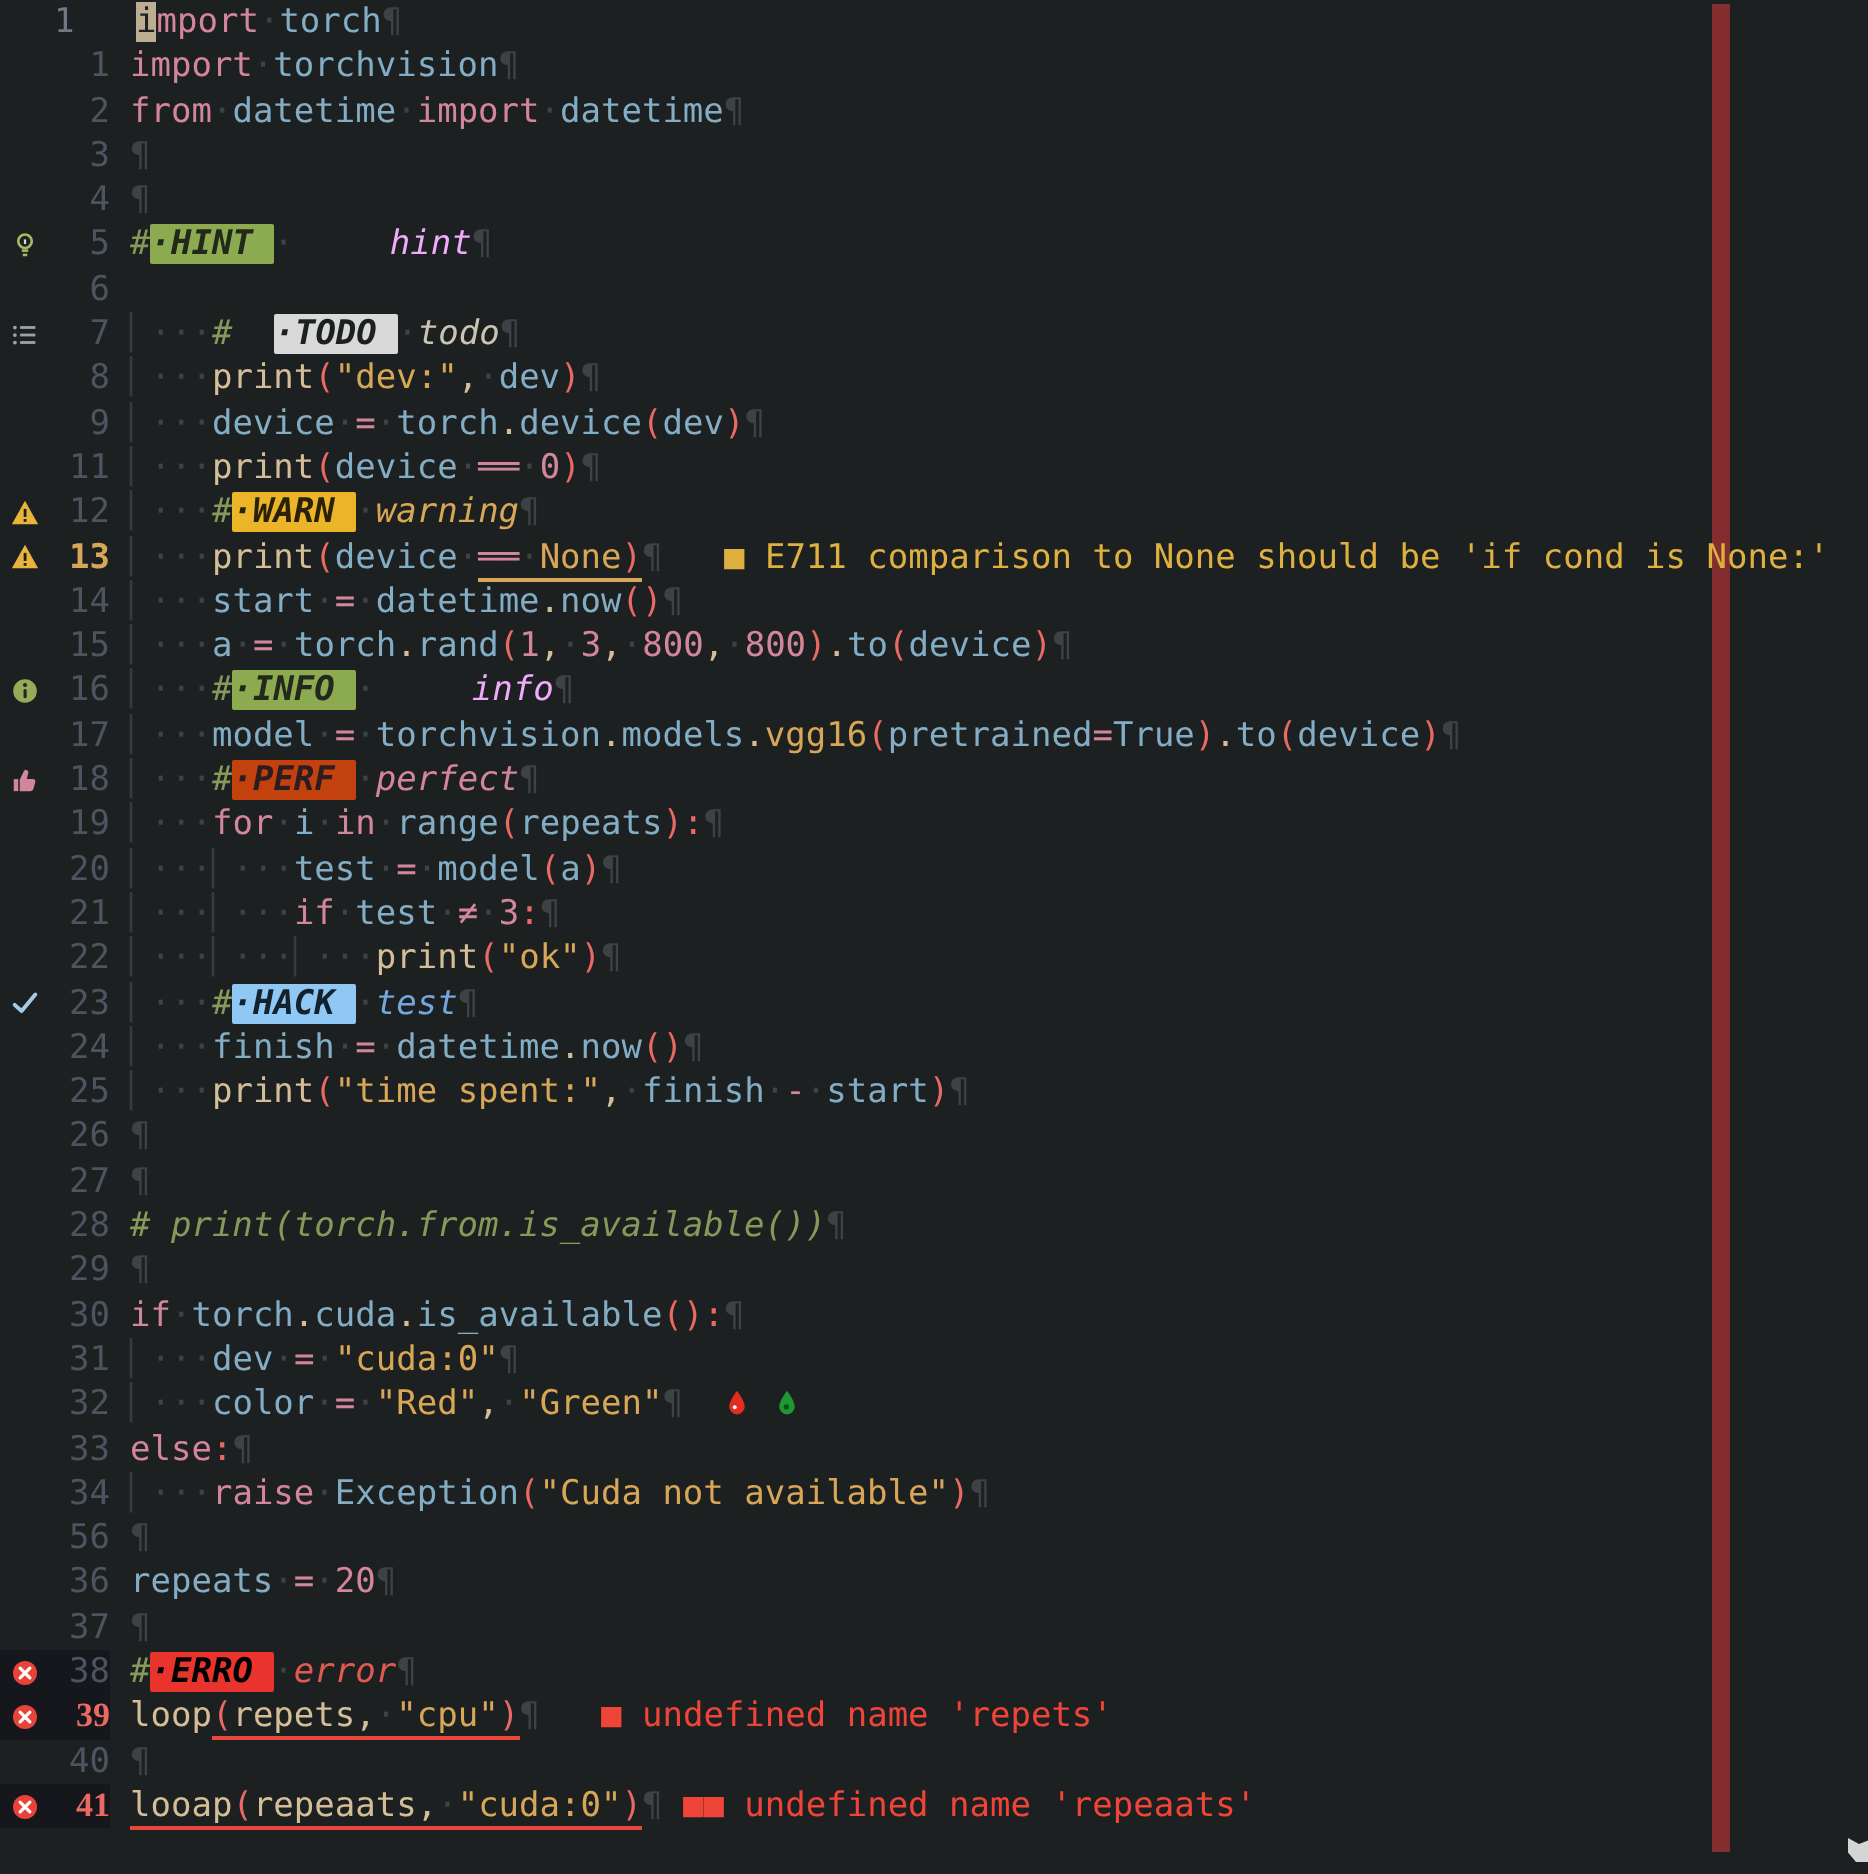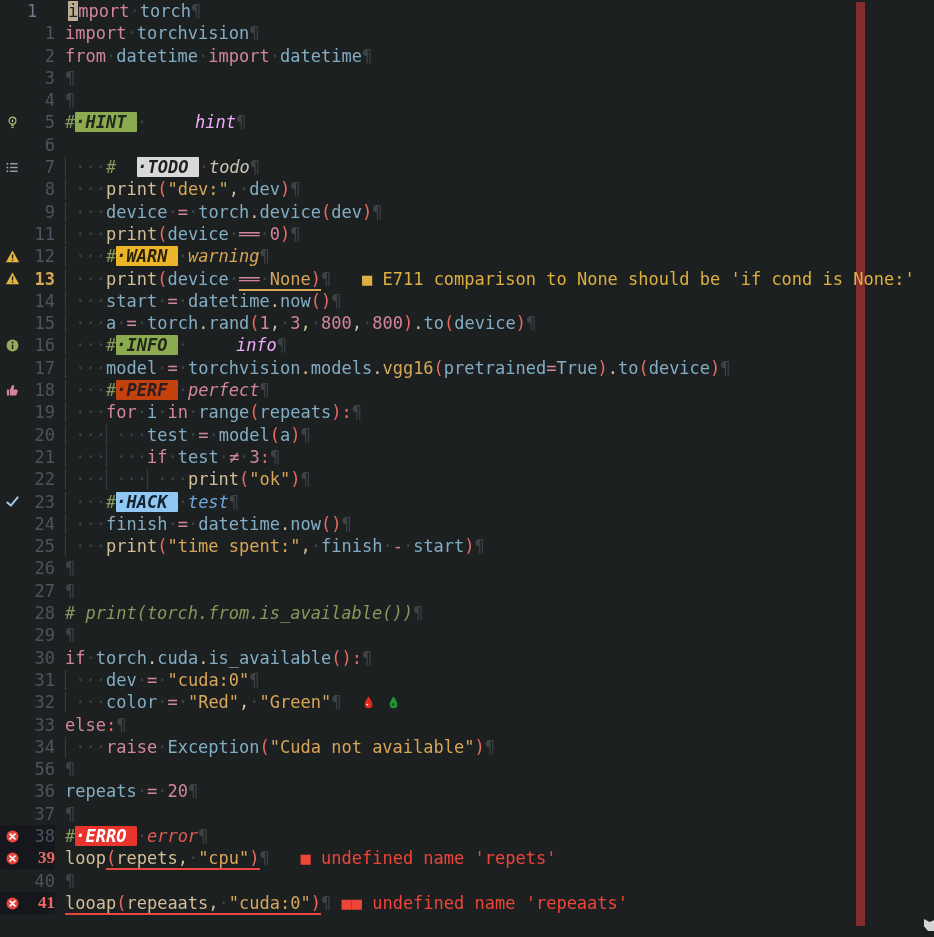--- a/index.html
+++ b/index.html
@@ -26,21 +26,21 @@
   .ulw{border-bottom:2px solid #d8a657;}
   .ule{border-bottom:2px solid #e8473d;}
   .dw{color:#ddb040;} .de{color:#ef4438;}
   
   .bdg{font-weight:bold;font-style:italic;border-radius:1px;}
   .bg-hint,.bg-info{background:#8caa50;color:#23281c;}
   .bg-todo{background:#d9d9d9;color:#1d2021;margin-left:21px;}
   .bg-hack,.bg-warn{background:#ecb429;color:#2a2208;}
   .bg-perf{background:#c2410c;color:#2b1d22;}
   .bg-test{background:#8fc7f5;color:#14222e;}
-  .bg-erro{background:#e8342c;color:#ffffff;}
+  .bg-erro{background:#e8342c;color:#000000;}
   .lbl{font-style:italic;}
   .lb-hint,.lb-info{color:#f0abfc;margin-left:48px;}
   .lb-todo{color:#cbc4b2;margin-top:44px;}
   .lb-hack,.lb-warn{color:#d8a657;}
   .lb-perf{color:#d3869b;}
   .lb-test{color:#71a7dd;}
   .lb-erro{color:#e05a50;}
   #mousemark{position:absolute;right:0;bottom:6px;width:10px;height:12px;background:#d5d5d5;
              clip-path:polygon(0 0,55% 25%,100% 10%,100% 100%,40% 100%,0 60%);z-index:2;}
 </style>

